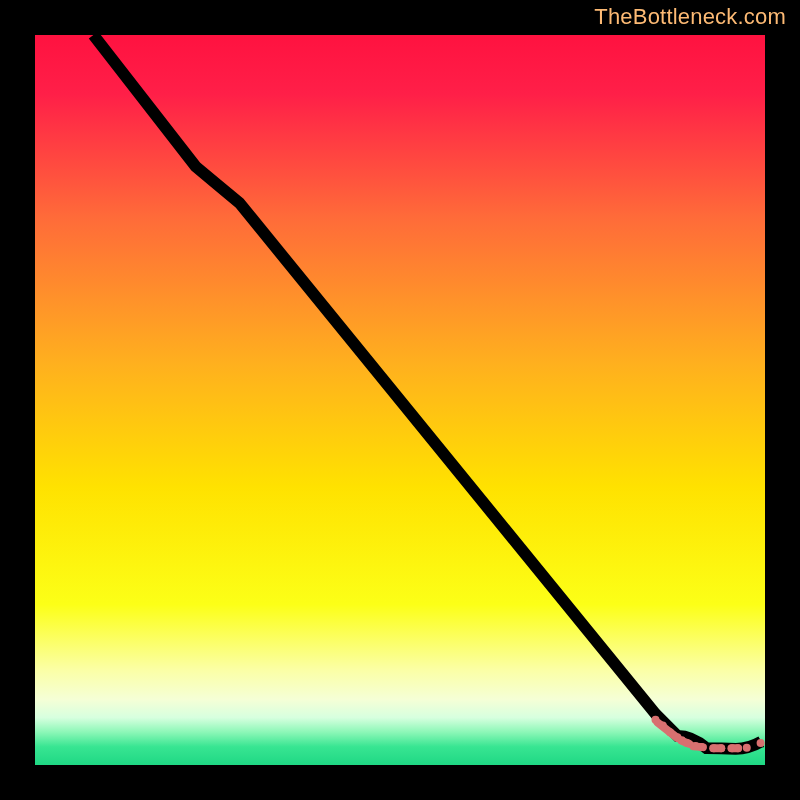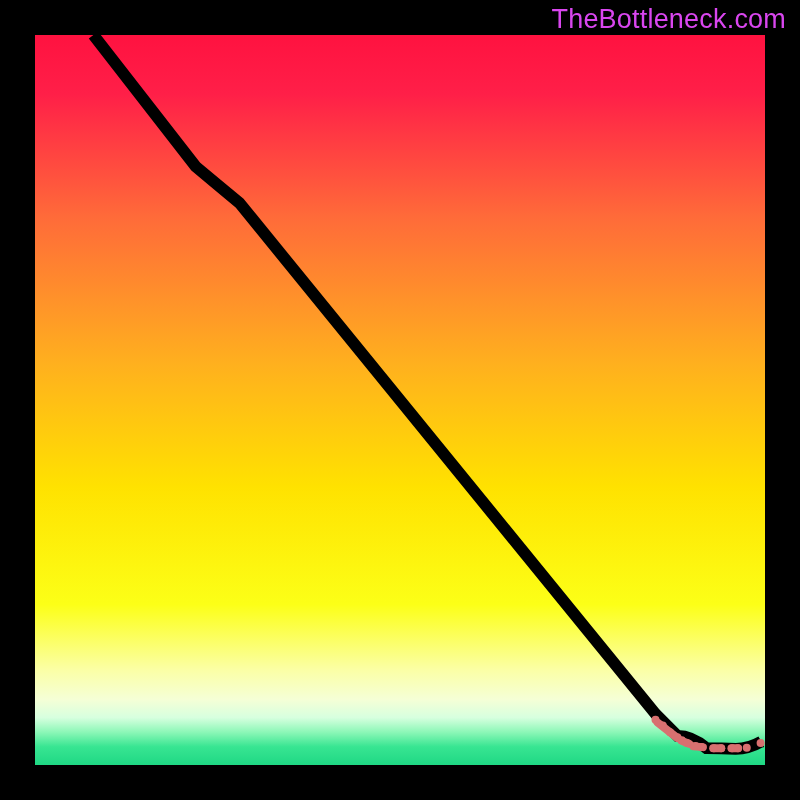--- a/index.html
+++ b/index.html
@@ -14,22 +14,22 @@
   .frame {
     position: relative;
     width: 800px;
     height: 800px;
     background: #000;
   }
   .watermark {
     position: absolute;
     top: 4px;
     right: 14px;
-    color: #d946ef;
-    font-size: 27px;
+    color: #fdba74;
+    font-size: 22px;
     letter-spacing: 0.2px;
     font-weight: 500;
     user-select: none;
   }
   .plot {
     position: absolute;
     left: 35px;
     top: 35px;
     width: 730px;
     height: 730px;

